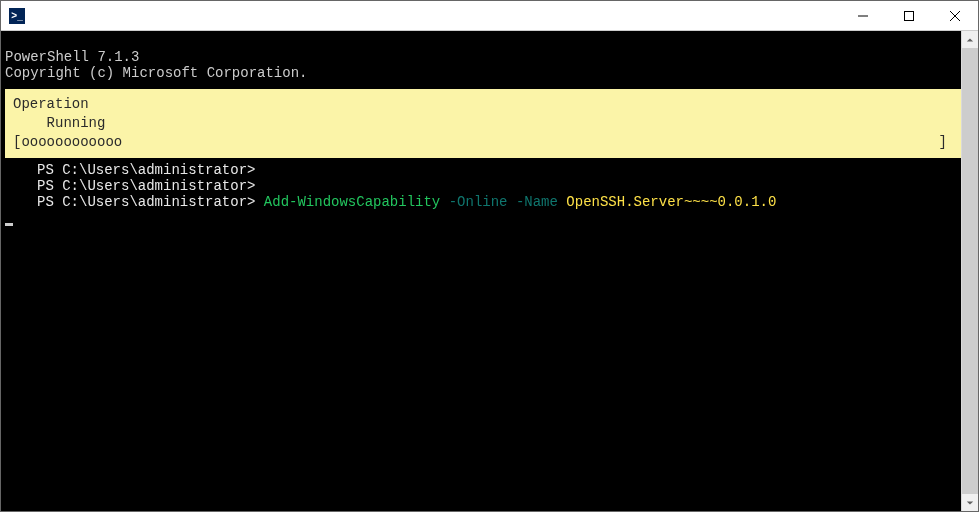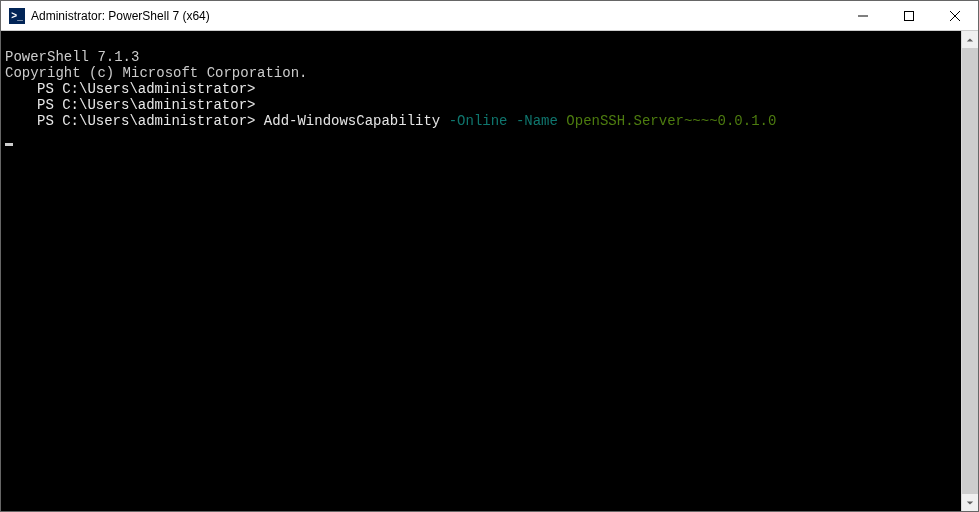--- a/index.html
+++ b/index.html
@@ -81,23 +81,23 @@
       line-height: 1.35;
       font-family: Consolas, 'Courier New', monospace;
     }
     .progress-bar-line { display: flex; }
     .progress-open { }
     .progress-fill { }
     .progress-gap { flex: 1; }
     .progress-close { padding-right: 6px; }
     .prompt-line { color: #ccc; margin-left: 32px; }
     .ps-prompt { color: #e8e8e8; }
-    .cmdlet { color: #e5e5e5; }
+    .cmdlet { color: #22c55e; }
     .param { color: #0f766e; }
-    .argval { color: #4d7c0f; }
+    .argval { color: #fde047; }
     .cursor {
       display: inline-block;
       width: 8px;
       height: 3px;
       background: #ccc;
       vertical-align: bottom;
       margin-top: 2px;
     }
     .scrollbar {
       width: 17px;
@@ -116,21 +116,20 @@
     .scroll-btn svg { width: 8px; height: 8px; fill: #606060; }
     .scroll-track { flex: 1; background: #f0f0f0; }
     .scroll-thumb { width: 100%; height: 100%; background: #cdcdcd; }
   </style>
 </head>
 <body>
 
 <div class="window">
   <div class="titlebar">
     <div class="titlebar-icon">&gt;_</div>
-    <div class="titlebar-title">Administrator: PowerShell 7 (x64)</div>
     <div class="titlebar-spacer"></div>
     <div class="titlebar-buttons">
       <div class="titlebar-btn">
         <svg viewBox="0 0 10 10">
             <line x1="0" y1="5" x2="10" y2="5"></line>
           </svg>
       </div>
       <div class="titlebar-btn">
         <svg viewBox="0 0 10 10">
             <rect x="0.5" y="0.5" width="9" height="9"></rect>
@@ -142,21 +141,23 @@
             <line x1="10" y1="0" x2="0" y2="10"></line>
           </svg>
       </div>
     </div>
   </div>
 
   <div class="client">
     <div class="terminal">
 <span class="banner-line">PowerShell 7.1.3</span>
 <span class="banner-line">Copyright (c) Microsoft Corporation.</span>
-<span class="prompt-line"><span class="ps-prompt">PS C:\Users\administrator&gt;</span></span>
+<div class="progress-box"><span>Operation</span>
+    <span>Running</span>
+<div class="progress-bar-line">    <span class="progress-open">[</span><span class="progress-fill">oooooooooooo</span><span class="progress-gap"></span><span class="progress-close">]</span></div></div><span class="prompt-line"><span class="ps-prompt">PS C:\Users\administrator&gt;</span></span>
 <span class="prompt-line"><span class="ps-prompt">PS C:\Users\administrator&gt;</span></span>
 <span class="prompt-line"><span class="ps-prompt">PS C:\Users\administrator&gt;</span> <span class="cmdlet">Add-WindowsCapability</span> <span class="param">-Online</span> <span class="param">-Name</span> <span class="argval">OpenSSH.Server~~~~0.0.1.0</span></span>
 <span class="cursor"></span>
     </div>
 
     <div class="scrollbar">
       <div class="scroll-btn">
         <svg viewBox="0 0 10 10">
             <path d="M1 7 L5 3 L9 7 Z"></path>
           </svg>

